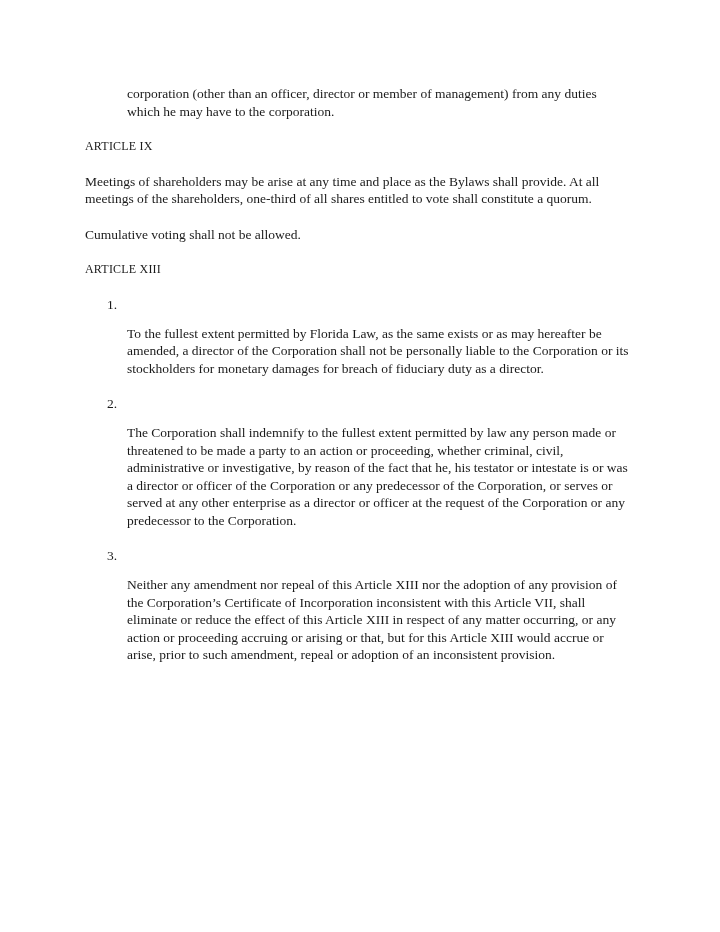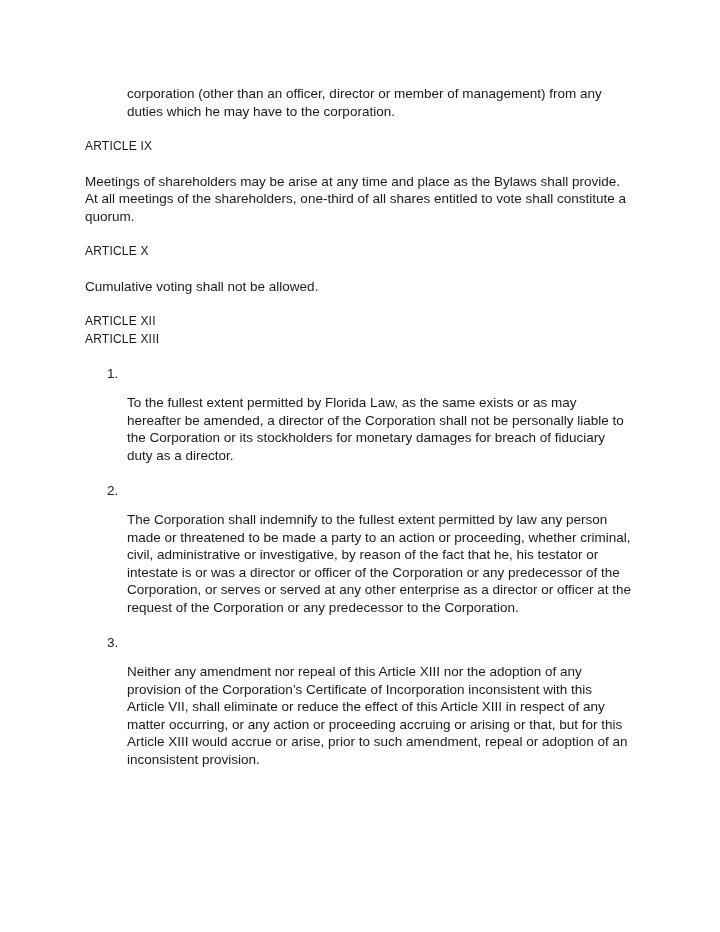--- a/index.html
+++ b/index.html
@@ -7,21 +7,21 @@
     padding: 0;
     background: #ffffff;
   }
   .page {
     position: relative;
     width: 720px;
     height: 840px;
     box-sizing: border-box;
     background: #ffffff;
     padding: 85px 88px 40px 85px;
-    font-family: Liberation Sans, sans-serif;
+    font-family: Liberation Serif, serif;
     font-size: 13.5px;
     line-height: 17.5px;
     color: #1a1a1a;
     overflow: hidden;
   }
   .para {
     margin: 0 0 18px 0;
   }
   .indented {
     margin-left: 42px;
@@ -58,24 +58,22 @@
 </head>
 <body>
 
 <div class="page">
 
   <p class="para indented">corporation (other than an officer, director or member of management) from any duties which he may have to the corporation.</p>
 
   <h2 class="heading">ARTICLE IX</h2>
   <p class="para">Meetings of shareholders may be arise at any time and place as the Bylaws shall provide. At all meetings of the shareholders, one-third of all shares entitled to vote shall constitute a quorum.</p>
 
-  <h2 class="heading">ARTICLE X</h2>
   <p class="para">Cumulative voting shall not be allowed.</p>
 
-  <h2 class="heading tight">ARTICLE XII</h2>
 
   <h2 class="heading">ARTICLE XIII</h2>
 
   <div class="numbered-list">
 
     <div class="list-item">
       <span class="item-number">1.</span>
       <span class="item-text">To the fullest extent permitted by Florida Law, as the same exists or as may hereafter be amended, a director of the Corporation shall not be personally liable to the Corporation or its stockholders for monetary damages for breach of fiduciary duty as a director.</span>
     </div>
 

